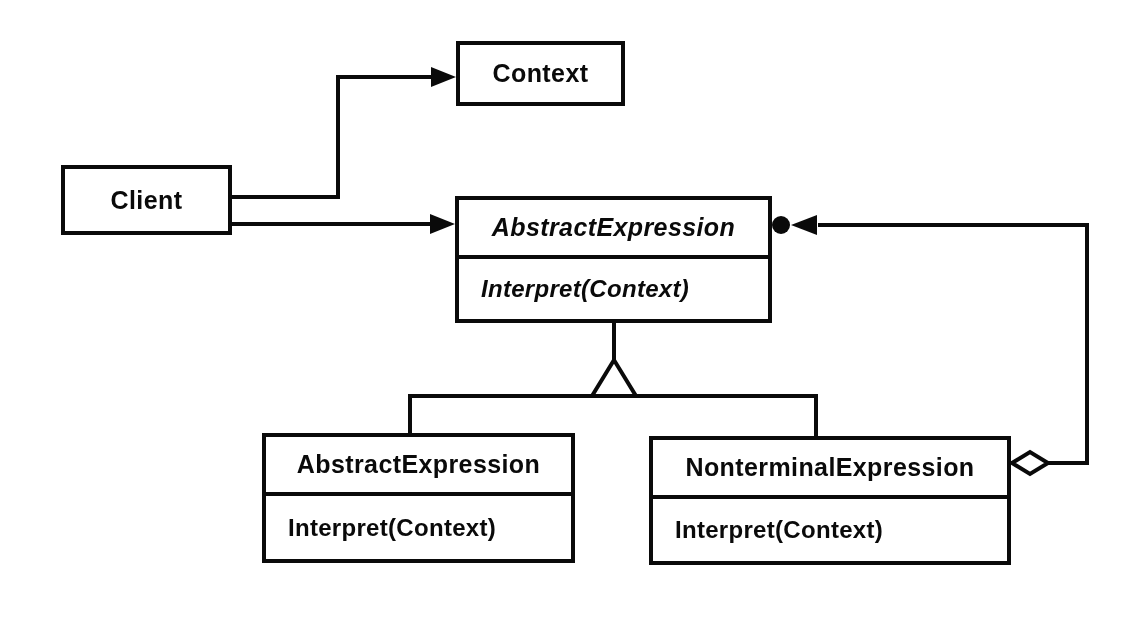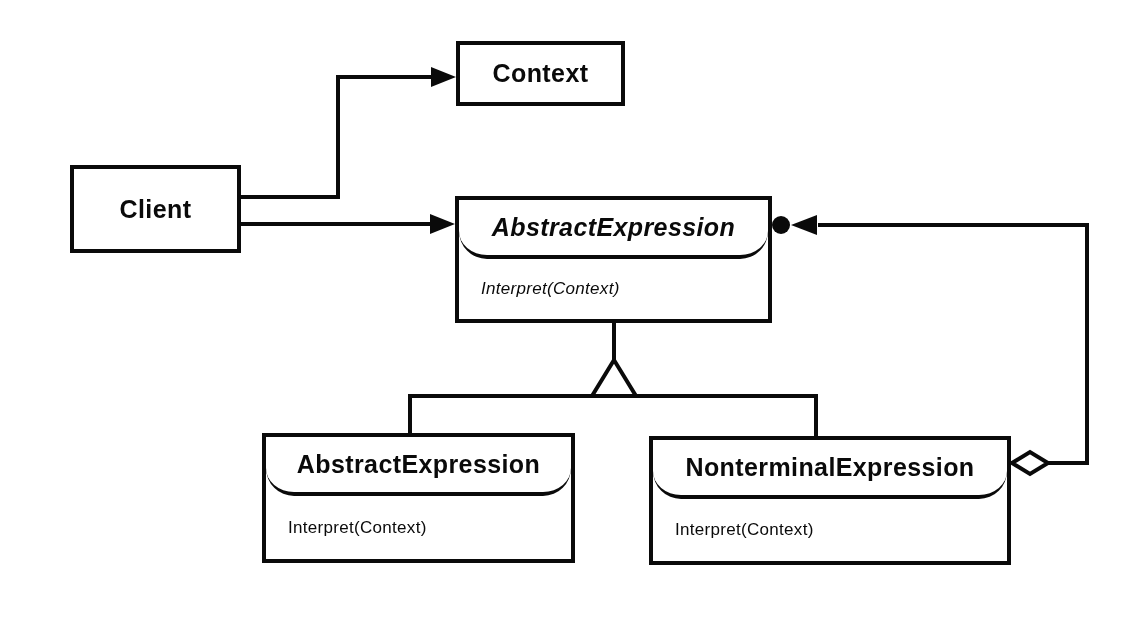--- a/index.html
+++ b/index.html
@@ -30,29 +30,28 @@
     display: flex;
     align-items: center;
     box-sizing: border-box;
   }
   .name-comp {
     justify-content: center;
     font-weight: 700;
     font-size: 25px;
     letter-spacing: 0.4px;
     flex: 1 1 auto;
-    border-radius: 28px;
   }
   .two .name-comp { flex: 0 0 59px; border-bottom: 4px solid #0a0a0a; }
   .method-comp {
     flex: 1 1 auto;
     justify-content: flex-start;
     padding-left: 22px;
-    font-weight: 400;
-    font-size: 17px;
+    font-weight: 700;
+    font-size: 24px;
     letter-spacing: 0.3px;
   }
   .abstract-font { font-style: italic; }
 </style>
 </head>
 <body>
 
 <div class="canvas">
 
   <svg class="wires" viewBox="0 0 1134 633" xmlns="http://www.w3.org/2000/svg">
@@ -70,21 +69,21 @@
     <line x1="614" y1="321" x2="614" y2="362" stroke="#0a0a0a" stroke-width="4"></line>
     <polygon points="614,360 592,396 636,396" fill="#ffffff" stroke="#0a0a0a" stroke-width="4"></polygon>
 
      AbstractExpression --&gt;
     <polyline points="1047,463 1087,463 1087,225 818,225" fill="none" stroke="#0a0a0a" stroke-width="4"></polyline>
     <polygon points="1012,463 1030,452 1048,463 1030,474" fill="#ffffff" stroke="#0a0a0a" stroke-width="4"></polygon>
     <polygon points="791,225 817,215 817,235" fill="#0a0a0a"></polygon>
     <circle cx="781" cy="225" r="9" fill="#0a0a0a"></circle>
   </svg>
 
-  <div class="node" style="left:70px; top:165px; width:171px; height:88px;">
+  <div class="node" style="left:61px; top:165px; width:171px; height:70px;">
     <div class="compartment name-comp">Client</div>
   </div>
 
   <div class="node" style="left:456px; top:41px; width:169px; height:65px;">
     <div class="compartment name-comp">Context</div>
   </div>
 
   <div class="node two" style="left:455px; top:196px; width:317px; height:127px;">
     <div class="compartment name-comp abstract-font">AbstractExpression</div>
     <div class="compartment method-comp abstract-font">Interpret(Context)</div>

